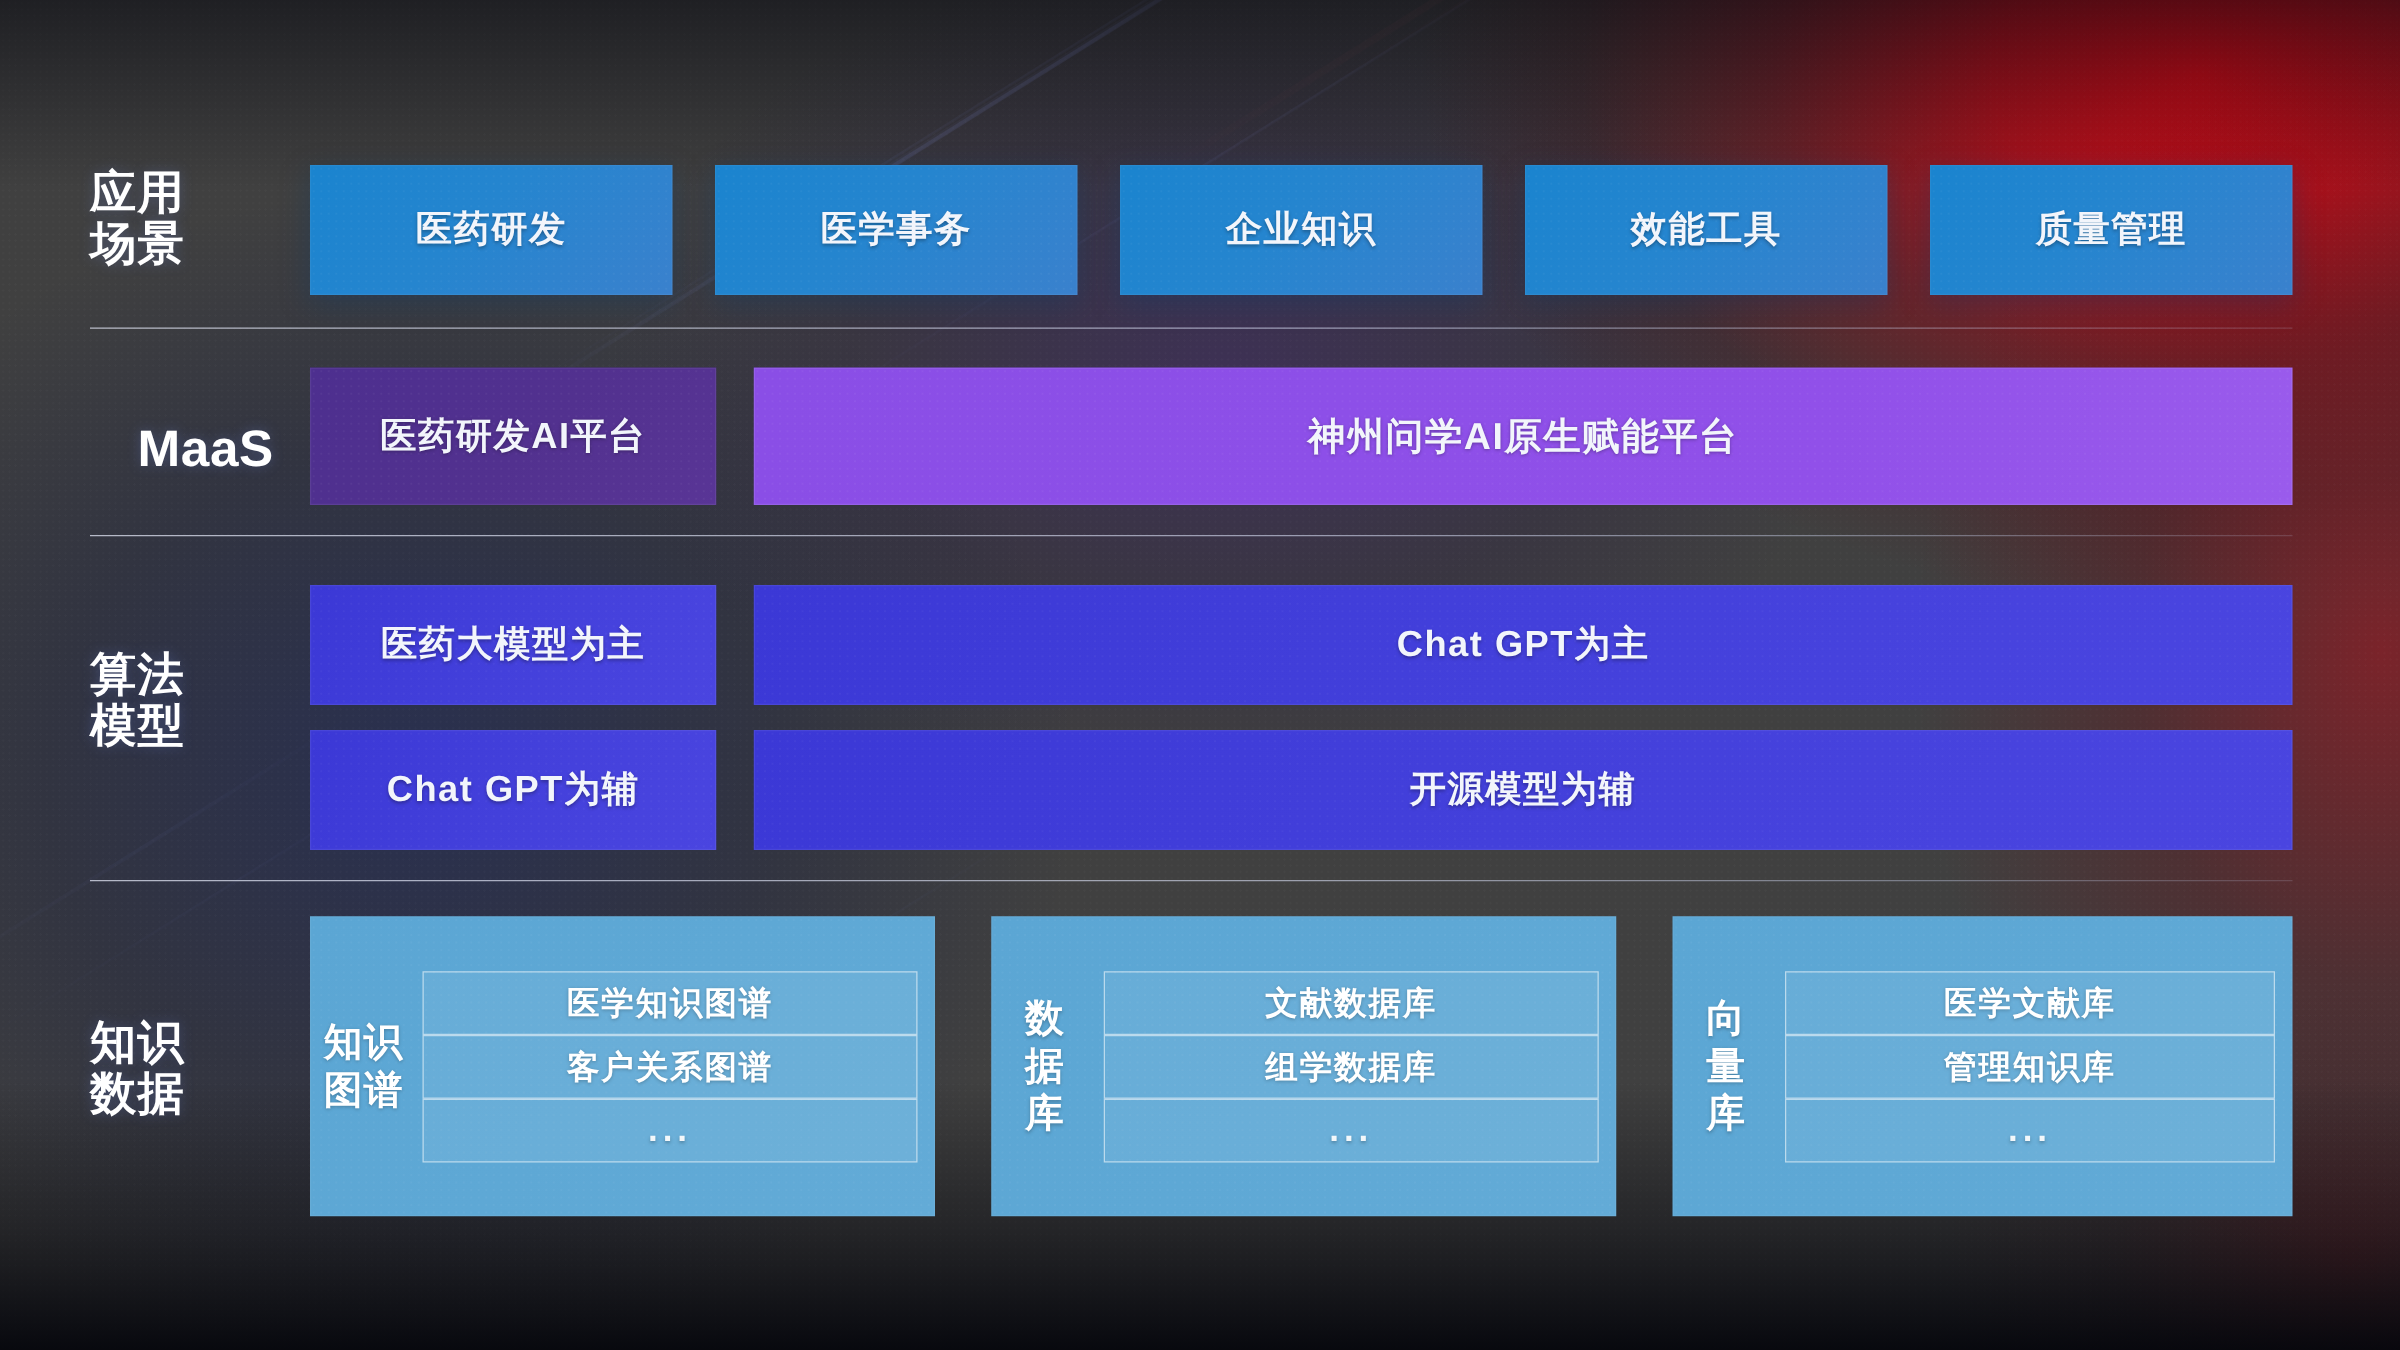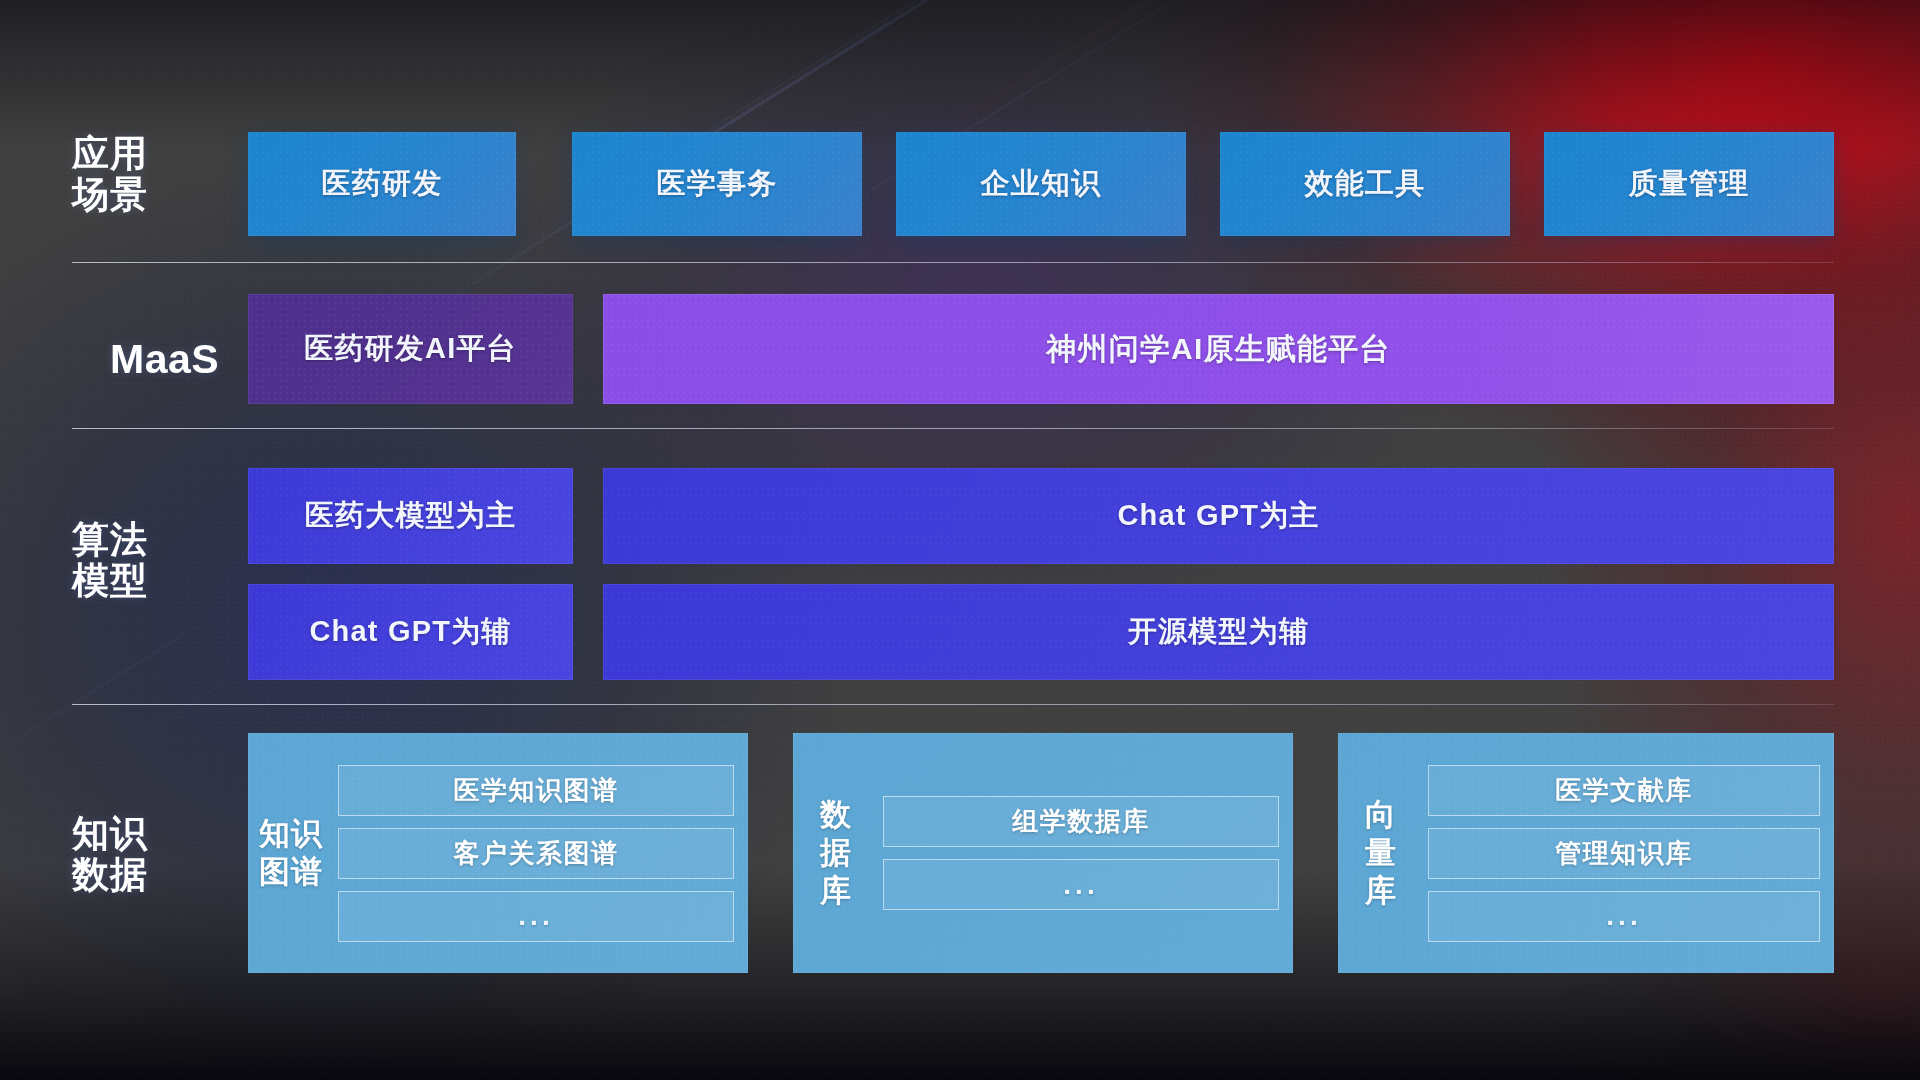--- a/index.html
+++ b/index.html
@@ -223,21 +223,20 @@
     white-space: pre-line;
     text-shadow: 0 1px 3px rgba(0,0,0,0.25);
   }
 
   .kitems {
     position: relative;
     z-index: 2;
     flex: 1 1 auto;
     display: flex;
     flex-direction: column;
-    gap: 12px;
     padding-left: 14px;
   }
   .kitem {
     height: 51px;
     display: flex;
     align-items: center;
     justify-content: center;
     border: 1px solid rgba(255,255,255,0.55);
     background: rgba(255,255,255,0.07);
     color: #ffffff;
@@ -278,21 +277,21 @@
 
   <div class="dots"></div>
   <div class="bg-layer glow-topdark"></div>
   <div class="bg-layer glow-botdark"></div>
 
   <div id="content">
 
     <div class="row-label cn" style="top: 133px; white-space: pre-line;">应用
 场景</div>
 
-    <div class="box app-box" style="left:248px;  top:132px; width:268px;">医药研发</div>
+    <div class="box app-box" style="left:248px;  top:132px; width:290px;">医药研发</div>
     <div class="box app-box" style="left:572px;  top:132px; width:290px;">医学事务</div>
     <div class="box app-box" style="left:896px;  top:132px; width:290px;">企业知识</div>
     <div class="box app-box" style="left:1220px; top:132px; width:290px;">效能工具</div>
     <div class="box app-box" style="left:1544px; top:132px; width:290px;">质量管理</div>
 
     <div class="divider" style="top:262px; width:1762px;"></div>
 
     <div class="row-label en" style="top: 337px; white-space: pre-line;">MaaS</div>
 
     <div class="box maas-left" style="left:248px; top:294px; width:325px;">医药研发AI平台</div>
@@ -322,20 +321,21 @@
         <div class="kitem">客户关系图谱</div>
         <div class="kitem ellipsis">...</div>
       </div>
     </div>
 
     <div class="kpanel" style="left:793px; width:500px;">
       <div class="kpanel-label" style="white-space: pre-line;">数
 据
 库</div>
       <div class="kitems">
+        <div class="kitem">文献数据库</div>
         <div class="kitem">组学数据库</div>
         <div class="kitem ellipsis">...</div>
       </div>
     </div>
 
     <div class="kpanel" style="left:1338px; width:496px;">
       <div class="kpanel-label" style="white-space: pre-line;">向
 量
 库</div>
       <div class="kitems">

